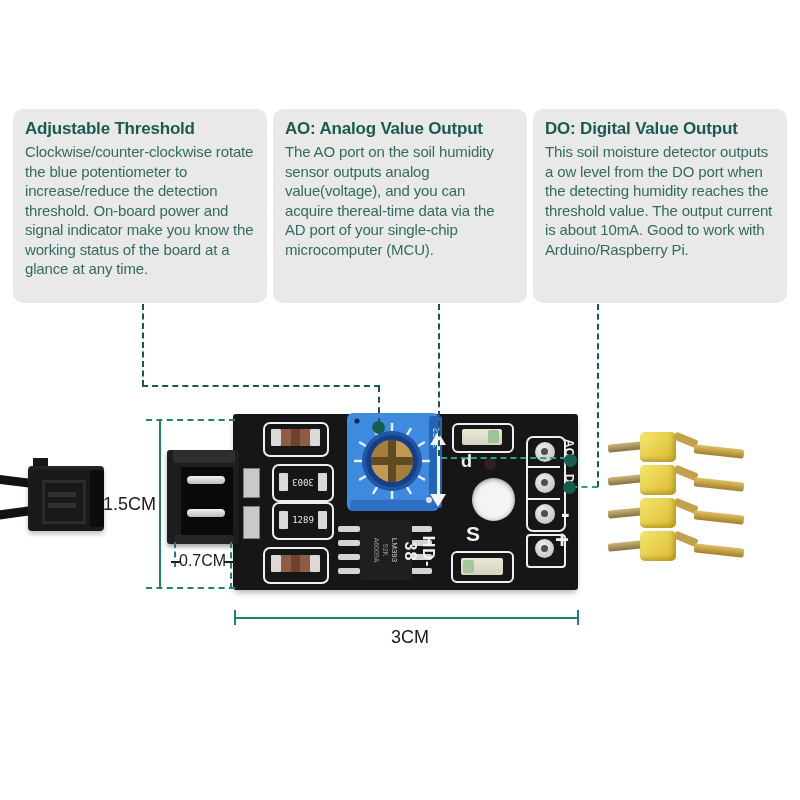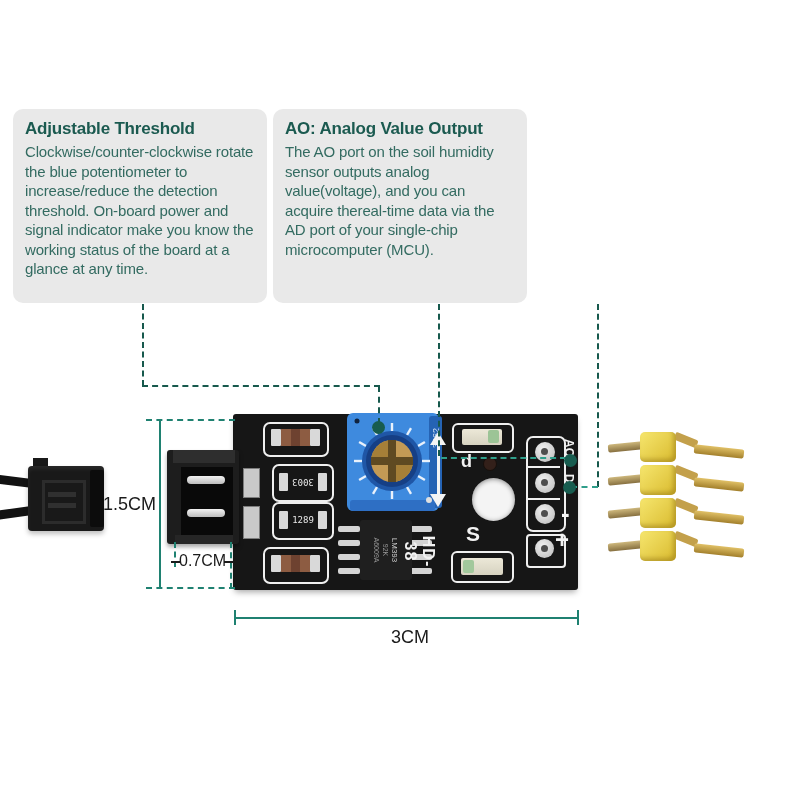--- a/index.html
+++ b/index.html
@@ -47,20 +47,24 @@
 
 <div id="stage">
 
   <section class="callout" style="left:273px">
     <h3>AO: Analog Value Output</h3>
     <p>The AO port on the soil humidity sensor outputs analog value(voltage), and you can acquire thereal-time data via the AD port of your single-chip microcomputer (MCU).</p>
   </section>
   <section class="callout" style="left:13px">
     <h3>Adjustable Threshold</h3>
     <p>Clockwise/counter-clockwise rotate the blue potentiometer to increase/reduce the detection threshold. On-board power and signal indicator make you know the working status of the board at a glance at any time.</p>
+  </section>
+  <section class="callout" style="left:533px">
+    <h3>DO: Digital Value Output</h3>
+    <p>This soil moisture detector outputs a ow level from the DO port when the detecting humidity reaches the threshold value. The output current is about 10mA. Good to work with Arduino/Raspberry Pi.</p>
   </section>
 
   <div class="dashv" style="left:142px;top:304px;height:82px"></div>
   <div class="dashh" style="left:142px;top:385px;width:238px"></div>
   <div class="dashv" style="left:378px;top:386px;height:38px"></div>
   <div class="dot" style="left:372px;top:421px"></div>
 
   <div class="dashv" style="left:438px;top:304px;height:152px"></div>
   <div class="dashh onboard" style="left:441px;top:457px;width:125px"></div>
   <div class="dot" style="left:564px;top:454px"></div>

